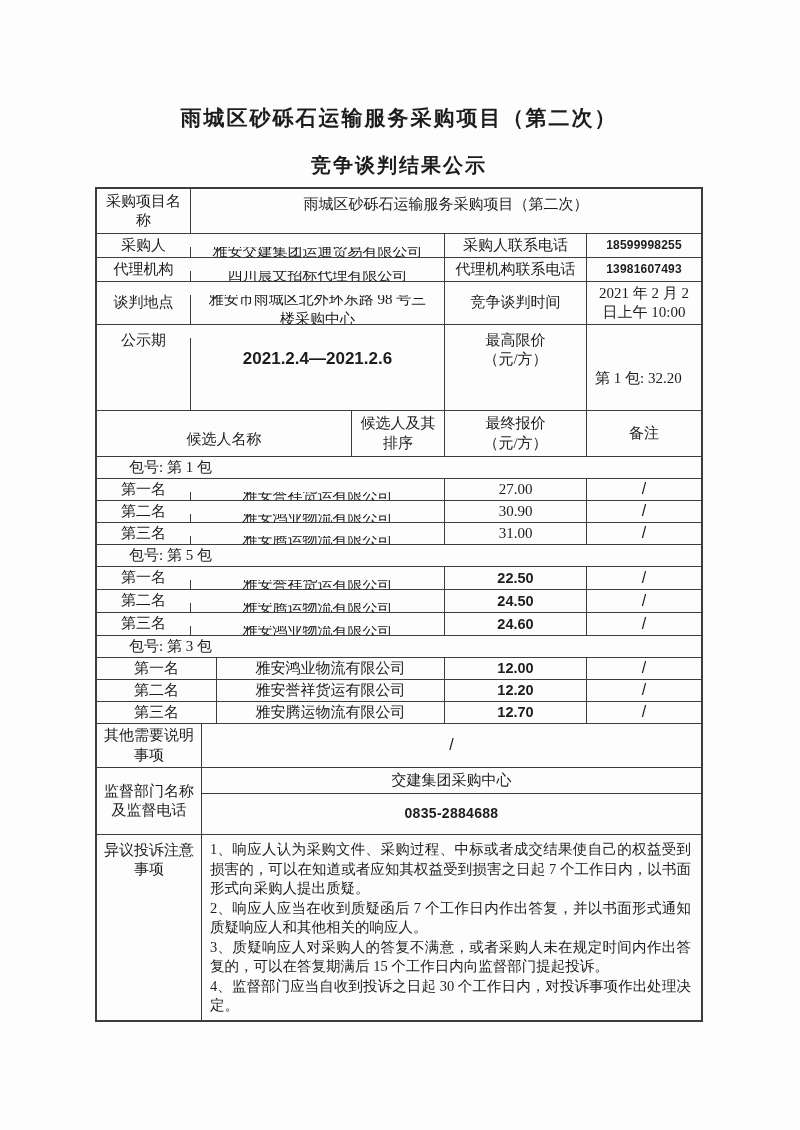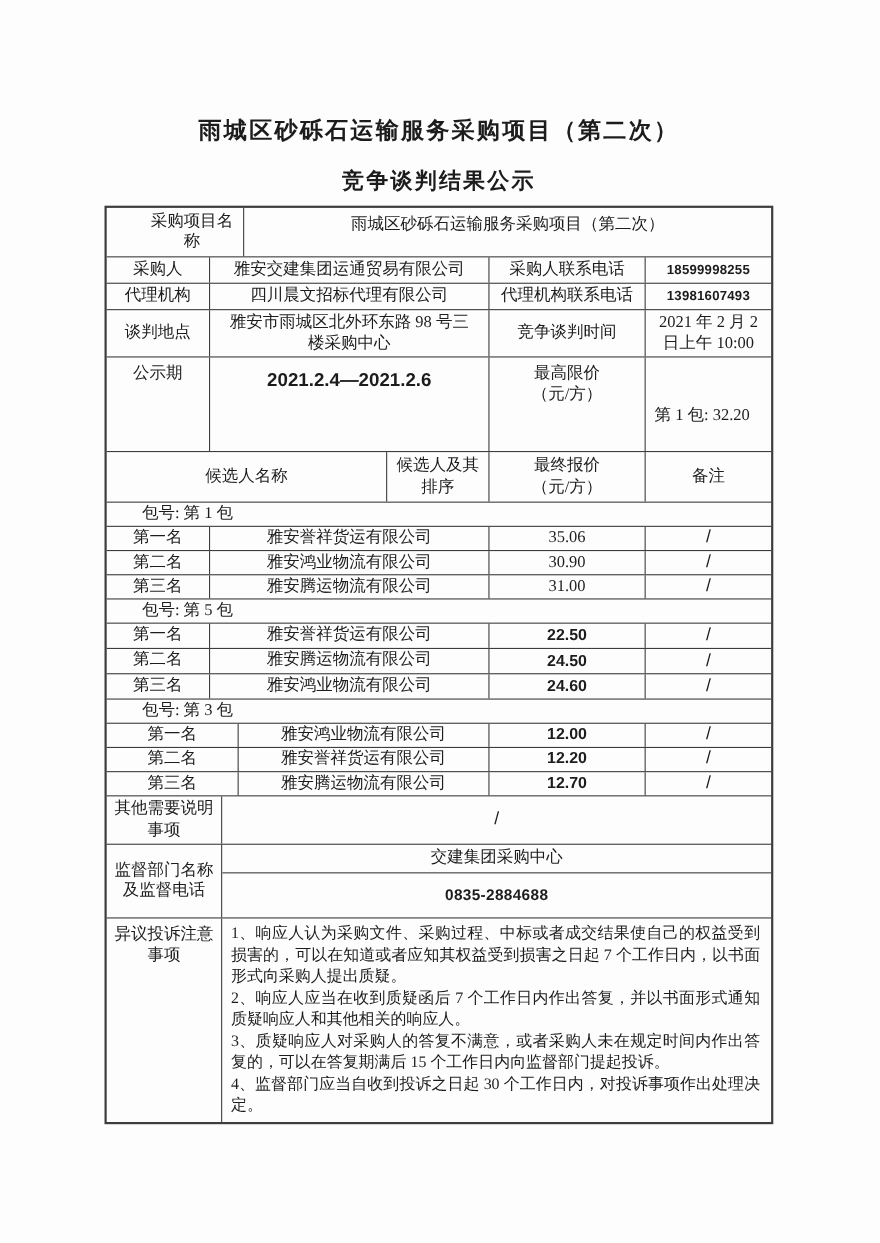--- a/index.html
+++ b/index.html
@@ -6,26 +6,26 @@
   body{
     width:800px;height:1130px;position:relative;background:#fdfdfd;
     font-family:"Liberation Serif","DejaVu Serif",serif;
     color:#1c1c1c;
   }
   .doc{position:absolute;left:95px;top:100px;width:608px;}
   .title{font-size:21px;line-height:36px;margin:0;text-align:center;font-weight:600;letter-spacing:2px;}
   .subtitle{font-size:20px;line-height:30px;margin:14px 0 0;text-align:center;font-weight:600;letter-spacing:2px;}
   .tbl{margin-top:7px;width:608px;box-sizing:border-box;border:2px solid #3d3d3d;font-size:15px;}
   .row{display:flex;border-top:1.5px solid #3d3d3d;box-sizing:border-box;}
-  .row:first-child{border-top:none;margin-left:31px;}
+  .row:first-child{border-top:none;}
   .c{border-left:1.5px solid #3d3d3d;box-sizing:border-box;display:flex;flex-direction:column;
      align-items:center;justify-content:center;text-align:center;line-height:1.28;overflow:hidden;}
   .c:first-child{border-left:none;}
   .w1{width:93px;flex:none;}
-  .w2{width:254px;flex:none;}
+  .w2{width:254px;flex:none;margin-top:13px;}
   .w3{width:142px;flex:none;}
   .wr{flex:1;}
   .w1p3{width:119px;flex:none;}
   .w2p3{width:228px;flex:none;}
   .w1b{width:104px;flex:none;}
   .hA{height:44px;} .hB{height:24px;} .hC{height:43px;} .hD{height:86px;} .hE{height:46px;}
   .hband{height:22px;padding-left:26px;} .hrank{height:22px;} .hrank2{height:23px;}
   .hF{height:44px;} .hG{height:67px;} .hH{min-height:179px;}
   .top{justify-content:flex-start;padding-top:6px;}
   .band{justify-content:center;align-items:flex-start;text-align:left;padding-left:6px;width:100%;box-sizing:border-box;}
@@ -114,21 +114,21 @@
       </div>
       <div class="c wr">备注</div>
     </div>
 
     <div class="row hband">
       <div class="c band">包号: 第 1 包</div>
     </div>
     <div class="row hrank">
       <div class="c w1">第一名</div>
       <div class="c w2">雅安誉祥货运有限公司</div>
-      <div class="c w3">35.06</div>
+      <div class="c w3">27.00</div>
       <div class="c wr sans slash">/</div>
     </div>
     <div class="row hrank">
       <div class="c w1">第二名</div>
       <div class="c w2">雅安鸿业物流有限公司</div>
       <div class="c w3">30.90</div>
       <div class="c wr sans slash">/</div>
     </div>
     <div class="row hrank">
       <div class="c w1">第三名</div>

